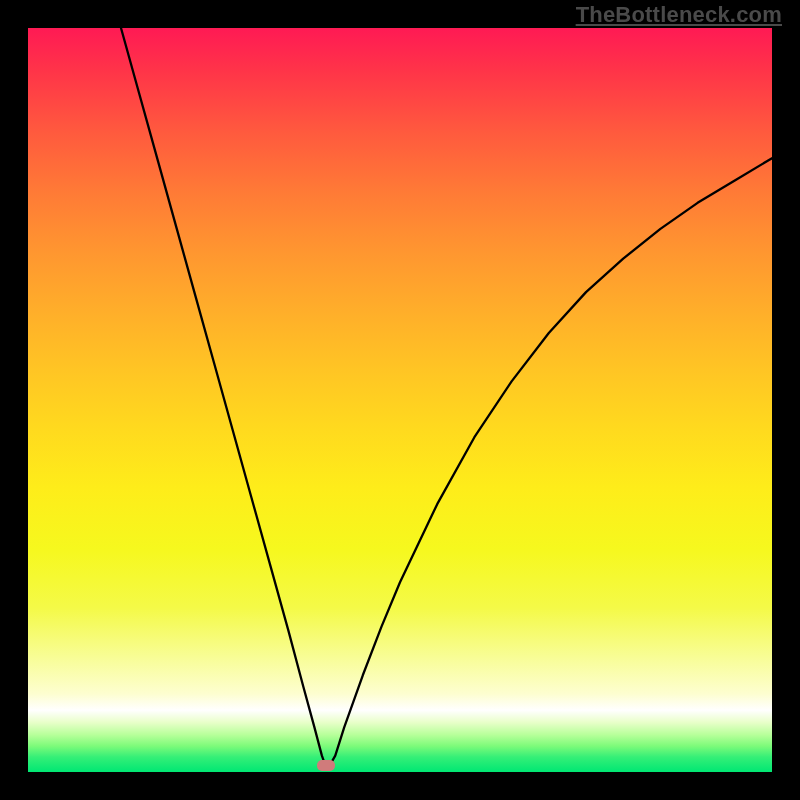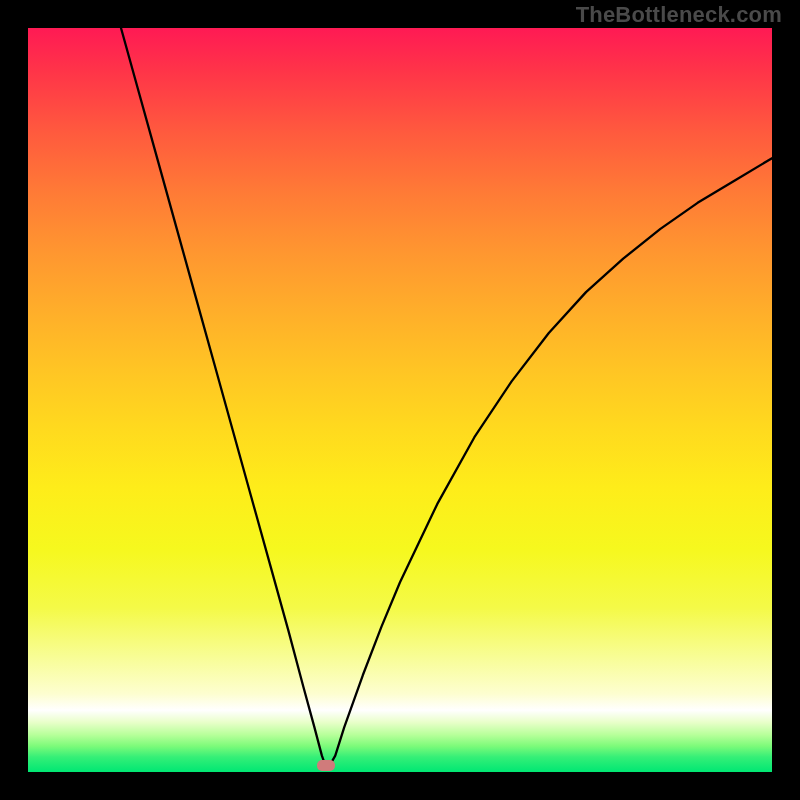--- a/index.html
+++ b/index.html
@@ -19,20 +19,21 @@
   .watermark {
     position: absolute;
     top: 2px;
     right: 18px;
     color: #4a4a4a;
     font-size: 22px;
     font-weight: 600;
     letter-spacing: 0.2px;
     z-index: 5;
     user-select: none;
+    text-decoration: underline;
   }
   .plot-area {
     position: absolute;
     left: 28px;
     top: 28px;
     width: 744px;
     height: 744px;
     background: linear-gradient(
       to bottom,
       #ff1a54 0%,

